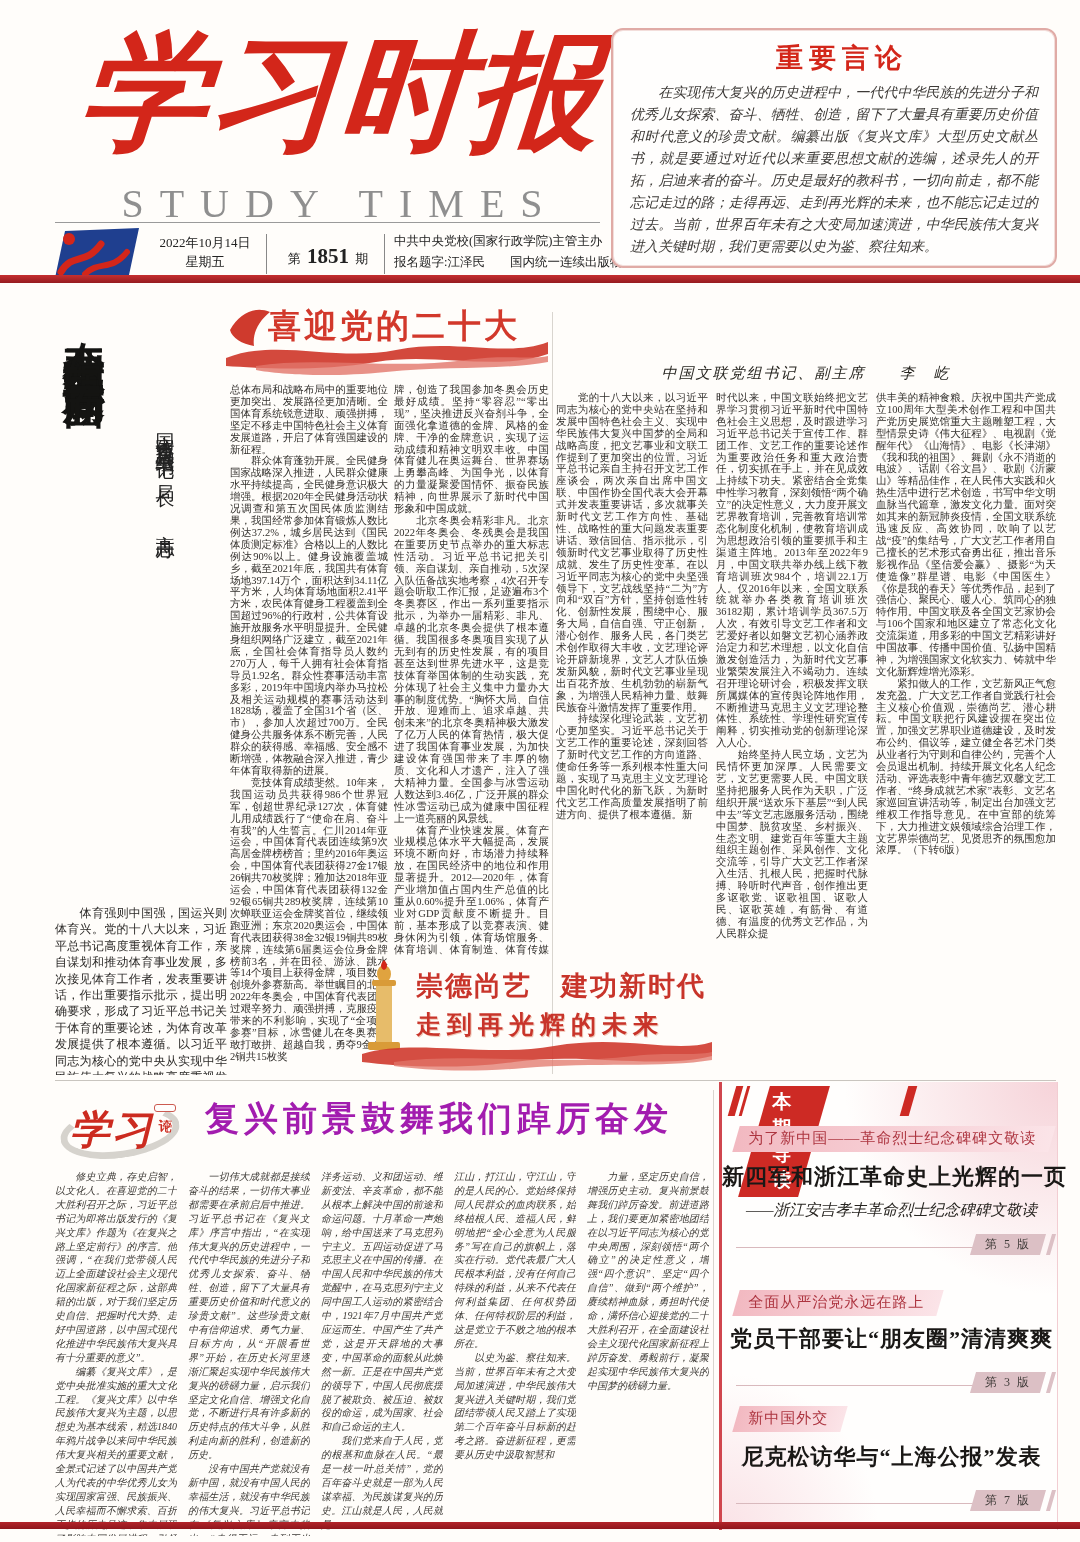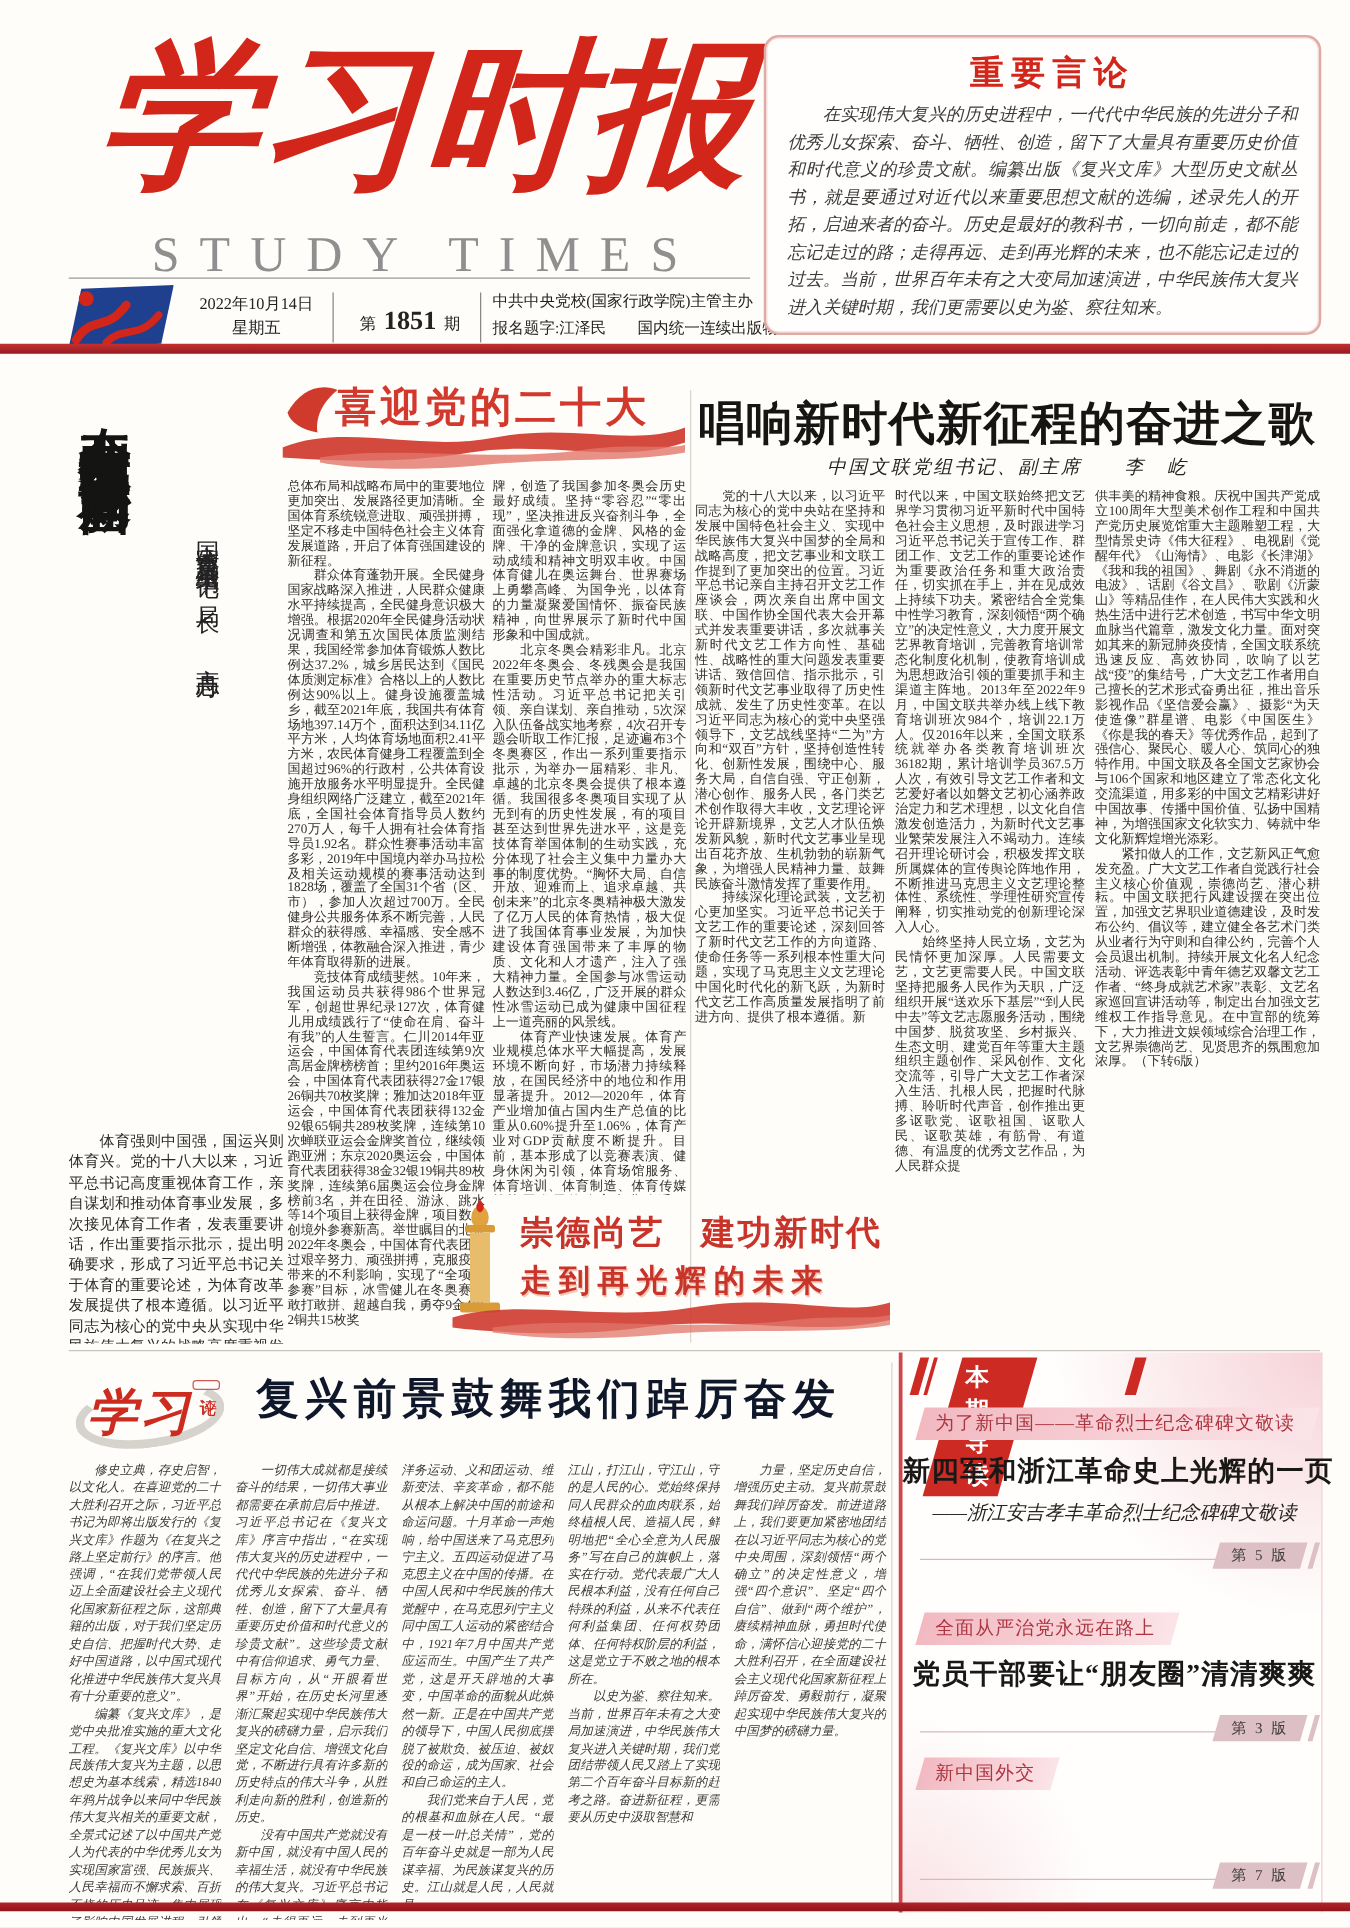--- a/index.html
+++ b/index.html
@@ -76,21 +76,21 @@
   .vdiv-bottom{position:absolute;left:713px;top:1090px;width:1px;height:436px;background:#d9d5cf;}
 
   .cl-logo{position:absolute;left:58px;top:1092px;width:132px;height:80px;}
   .cl-swash{position:absolute;left:2px;top:14px;width:120px;height:52px;border:7px solid #b6b2aa;
     border-radius:50%;border-top-color:transparent;transform:rotate(-8deg);opacity:.55;}
   .cl-main{position:absolute;left:12px;top:10px;font-family:"Liberation Serif", serif;font-weight:900;
     font-style:italic;font-size:40px;color:#cc2b20;letter-spacing:2px;}
   .cl-tag{position:absolute;left:96px;top:12px;writing-mode:vertical-rl;text-orientation:upright;
     font-size:14px;color:#cc2b20;border:1px solid #cc5a50;border-radius:3px;padding:3px 1px;background:#fffdfc;}
   .cm-head{position:absolute;left:200px;top:1096px;width:478px;text-align:center;
-    font-family:"Liberation Serif", serif;font-weight:900;font-size:34px;letter-spacing:5px;color:#0f172a;white-space:nowrap;}
+    font-family:"Liberation Serif", serif;font-weight:900;font-size:34px;letter-spacing:5px;color:#a21caf;white-space:nowrap;}
   .cm-byline{position:absolute;left:200px;top:1144px;width:478px;text-align:center;
     font-size:14.5px;font-style:italic;color:#2a2824;}
   .cm-cols{position:absolute;left:55px;top:1170px;width:654px;height:366px;display:flex;gap:11px;}
   .cm-col{flex:1;overflow:hidden;font-size:10px;line-height:13.9px;font-style:italic;
     text-align:justify;white-space:pre-line;color:#3b3834;}
 
   
   .digest{position:absolute;left:719px;top:1082px;width:339px;height:448px;
     border-left:3px solid #d0464e;border-right:1px solid #f2cdd2;
     background:
@@ -175,21 +175,20 @@
 
   <div class="newscol sports-c1" data-name="sports-article-column-1">总体布局和战略布局中的重要地位更加突出、发展路径更加清晰。全国体育系统锐意进取、顽强拼搏，坚定不移走中国特色社会主义体育发展道路，开启了体育强国建设的新征程。
 　　群众体育蓬勃开展。全民健身国家战略深入推进，人民群众健康水平持续提高，全民健身意识极大增强。根据2020年全民健身活动状况调查和第五次国民体质监测结果，我国经常参加体育锻炼人数比例达37.2%，城乡居民达到《国民体质测定标准》合格以上的人数比例达90%以上。健身设施覆盖城乡，截至2021年底，我国共有体育场地397.14万个，面积达到34.11亿平方米，人均体育场地面积2.41平方米，农民体育健身工程覆盖到全国超过96%的行政村，公共体育设施开放服务水平明显提升。全民健身组织网络广泛建立，截至2021年底，全国社会体育指导员人数约270万人，每千人拥有社会体育指导员1.92名。群众性赛事活动丰富多彩，2019年中国境内举办马拉松及相关运动规模的赛事活动达到1828场，覆盖了全国31个省（区、市），参加人次超过700万。全民健身公共服务体系不断完善，人民群众的获得感、幸福感、安全感不断增强，体教融合深入推进，青少年体育取得新的进展。
 　　竞技体育成绩斐然。10年来，我国运动员共获得986个世界冠军，创超世界纪录127次，体育健儿用成绩践行了“使命在肩、奋斗有我”的人生誓言。仁川2014年亚运会，中国体育代表团连续第9次高居金牌榜榜首；里约2016年奥运会，中国体育代表团获得27金17银26铜共70枚奖牌；雅加达2018年亚运会，中国体育代表团获得132金92银65铜共289枚奖牌，连续第10次蝉联亚运会金牌奖首位，继续领跑亚洲；东京2020奥运会，中国体育代表团获得38金32银19铜共89枚奖牌，连续第6届奥运会位身金牌榜前3名，并在田径、游泳、跳水等14个项目上获得金牌，项目数量创境外参赛新高。举世瞩目的北京2022年冬奥会，中国体育代表团经过艰辛努力、顽强拼搏，克服疫情带来的不利影响，实现了“全项目参赛”目标，冰雪健儿在冬奥赛场敢打敢拼、超越自我，勇夺9金4银2铜共15枚奖</div>
   <div class="newscol sports-c2" data-name="sports-article-column-2">牌，创造了我国参加冬奥会历史最好成绩。坚持“零容忍”“零出现”，坚决推进反兴奋剂斗争，全面强化拿道德的金牌、风格的金牌、干净的金牌意识，实现了运动成绩和精神文明双丰收。中国体育健儿在奥运舞台、世界赛场上勇攀高峰、为国争光，以体育的力量凝聚爱国情怀、振奋民族精神，向世界展示了新时代中国形象和中国成就。
 　　北京冬奥会精彩非凡。北京2022年冬奥会、冬残奥会是我国在重要历史节点举办的重大标志性活动。习近平总书记把关引领、亲自谋划、亲自推动，5次深入队伍备战实地考察，4次召开专题会听取工作汇报，足迹遍布3个冬奥赛区，作出一系列重要指示批示，为举办一届精彩、非凡、卓越的北京冬奥会提供了根本遵循。我国很多冬奥项目实现了从无到有的历史性发展，有的项目甚至达到世界先进水平，这是竞技体育举国体制的生动实践，充分体现了社会主义集中力量办大事的制度优势。“胸怀大局、自信开放、迎难而上、追求卓越、共创未来”的北京冬奥精神极大激发了亿万人民的体育热情，极大促进了我国体育事业发展，为加快建设体育强国带来了丰厚的物质、文化和人才遗产，注入了强大精神力量。全国参与冰雪运动人数达到3.46亿，广泛开展的群众性冰雪运动已成为健康中国征程上一道亮丽的风景线。
 　　体育产业快速发展。体育产业规模总体水平大幅提高，发展环境不断向好，市场潜力持续释放，在国民经济中的地位和作用显著提升。2012—2020年，体育产业增加值占国内生产总值的比重从0.60%提升至1.06%，体育产业对GDP贡献度不断提升。目前，基本形成了以竞赛表演、健身休闲为引领，体育场馆服务、体育培训、体育制造、体育传媒等协同发展的体育产业体系。（下转2版）</div>
 
   <div class="vdiv-main" data-name="column-divider"></div>
 
-  <div class="anthem-head" data-name="anthem-article-title">唱响新时代新征程的奋进之歌</div>
   <div class="anthem-byline" data-name="anthem-article-byline">中国文联党组书记、副主席　　李　屹</div>
   <div class="newscol anthem-c1" data-name="anthem-article-column-1">　　党的十八大以来，以习近平同志为核心的党中央站在坚持和发展中国特色社会主义、实现中华民族伟大复兴中国梦的全局和战略高度，把文艺事业和文联工作提到了更加突出的位置。习近平总书记亲自主持召开文艺工作座谈会，两次亲自出席中国文联、中国作协全国代表大会开幕式并发表重要讲话，多次就事关新时代文艺工作方向性、基础性、战略性的重大问题发表重要讲话、致信回信、指示批示，引领新时代文艺事业取得了历史性成就、发生了历史性变革。在以习近平同志为核心的党中央坚强领导下，文艺战线坚持“二为”方向和“双百”方针，坚持创造性转化、创新性发展，围绕中心、服务大局，自信自强、守正创新，潜心创作、服务人民，各门类艺术创作取得大丰收，文艺理论评论开辟新境界，文艺人才队伍焕发新风貌，新时代文艺事业呈现出百花齐放、生机勃勃的崭新气象，为增强人民精神力量、鼓舞民族奋斗激情发挥了重要作用。
 　　持续深化理论武装，文艺初心更加坚实。习近平总书记关于文艺工作的重要论述，深刻回答了新时代文艺工作的方向道路、使命任务等一系列根本性重大问题，实现了马克思主义文艺理论中国化时代化的新飞跃，为新时代文艺工作高质量发展指明了前进方向、提供了根本遵循。新</div>
   <div class="newscol anthem-c2" data-name="anthem-article-column-2">时代以来，中国文联始终把文艺界学习贯彻习近平新时代中国特色社会主义思想，及时跟进学习习近平总书记关于宣传工作、群团工作、文艺工作的重要论述作为重要政治任务和重大政治责任，切实抓在手上，并在见成效上持续下功夫。紧密结合全党集中性学习教育，深刻领悟“两个确立”的决定性意义，大力度开展文艺界教育培训，完善教育培训常态化制度化机制，使教育培训成为思想政治引领的重要抓手和主渠道主阵地。2013年至2022年9月，中国文联共举办线上线下教育培训班次984个，培训22.1万人。仅2016年以来，全国文联系统就举办各类教育培训班次36182期，累计培训学员367.5万人次，有效引导文艺工作者和文艺爱好者以如磐文艺初心涵养政治定力和艺术理想，以文化自信激发创造活力，为新时代文艺事业繁荣发展注入不竭动力。连续召开理论研讨会，积极发挥文联所属媒体的宣传舆论阵地作用，不断推进马克思主义文艺理论整体性、系统性、学理性研究宣传阐释，切实推动党的创新理论深入人心。
 　　始终坚持人民立场，文艺为民情怀更加深厚。人民需要文艺，文艺更需要人民。中国文联坚持把服务人民作为天职，广泛组织开展“送欢乐下基层”“到人民中去”等文艺志愿服务活动，围绕中国梦、脱贫攻坚、乡村振兴、生态文明、建党百年等重大主题组织主题创作、采风创作、文化交流等，引导广大文艺工作者深入生活、扎根人民，把握时代脉搏、聆听时代声音，创作推出更多讴歌党、讴歌祖国、讴歌人民、讴歌英雄，有筋骨、有道德、有温度的优秀文艺作品，为人民群众提</div>
   <div class="newscol anthem-c3" data-name="anthem-article-column-3">供丰美的精神食粮。庆祝中国共产党成立100周年大型美术创作工程和中国共产党历史展览馆重大主题雕塑工程，大型情景史诗《伟大征程》、电视剧《觉醒年代》《山海情》、电影《长津湖》《我和我的祖国》、舞剧《永不消逝的电波》、话剧《谷文昌》、歌剧《沂蒙山》等精品佳作，在人民伟大实践和火热生活中进行艺术创造，书写中华文明血脉当代篇章，激发文化力量。面对突如其来的新冠肺炎疫情，全国文联系统迅速反应、高效协同，吹响了以艺战“疫”的集结号，广大文艺工作者用自己擅长的艺术形式奋勇出征，推出音乐影视作品《坚信爱会赢》、摄影“为天使造像”群星谱、电影《中国医生》《你是我的春天》等优秀作品，起到了强信心、聚民心、暖人心、筑同心的独特作用。中国文联及各全国文艺家协会与106个国家和地区建立了常态化文化交流渠道，用多彩的中国文艺精彩讲好中国故事、传播中国价值、弘扬中国精神，为增强国家文化软实力、铸就中华文化新辉煌增光添彩。
 　　紧扣做人的工作，文艺新风正气愈发充盈。广大文艺工作者自觉践行社会主义核心价值观，崇德尚艺、潜心耕耘。中国文联把行风建设摆在突出位置，加强文艺界职业道德建设，及时发布公约、倡议等，建立健全各艺术门类从业者行为守则和自律公约，完善个人会员退出机制。持续开展文化名人纪念活动、评选表彰中青年德艺双馨文艺工作者、“终身成就艺术家”表彰、文艺名家巡回宣讲活动等，制定出台加强文艺维权工作指导意见。在中宣部的统筹下，大力推进文娱领域综合治理工作，文艺界崇德尚艺、见贤思齐的氛围愈加浓厚。（下转6版）</div>
 
   <div class="mid-banner" data-name="new-journey-banner">
     <svg width="358" height="114" viewBox="0 0 358 114">
@@ -241,19 +240,20 @@
     <div class="dg-sub" style="top:118px;" data-name="digest-item-subtitle">——浙江安吉孝丰革命烈士纪念碑碑文敬读</div>
     <div class="dg-pageline" style="top:146px;" data-name="digest-page-rule"></div>
     <div class="dg-page" style="top:152px;" data-name="digest-page-badge"><span data-name="digest-page-label">第 5 版</span></div>
 
     <div class="dg-tag" style="top:208px;" data-name="digest-item-tag"><span data-name="digest-tag-label">全面从严治党永远在路上</span></div>
     <div class="dg-headline" style="top:242px;font-size:22px;letter-spacing:1px;" data-name="digest-item-headline">党员干部要让“朋友圈”清清爽爽</div>
     <div class="dg-pageline" style="top:284px;" data-name="digest-page-rule"></div>
     <div class="dg-page" style="top:290px;" data-name="digest-page-badge"><span data-name="digest-page-label">第 3 版</span></div>
 
     <div class="dg-tag" style="top:324px;" data-name="digest-item-tag"><span data-name="digest-tag-label">新中国外交</span></div>
+    <div class="dg-headline" style="top:360px;font-size:22px;letter-spacing:1px;" data-name="digest-item-headline">尼克松访华与“上海公报”发表</div>
     <div class="dg-pageline" style="top:402px;" data-name="digest-page-rule"></div>
     <div class="dg-page" style="top:408px;" data-name="digest-page-badge"><span data-name="digest-page-label">第 7 版</span></div>
   </aside>
 
   <div class="red-rule-bottom" data-name="bottom-red-rule"></div>
 
 </div>
 
 </body></html>

